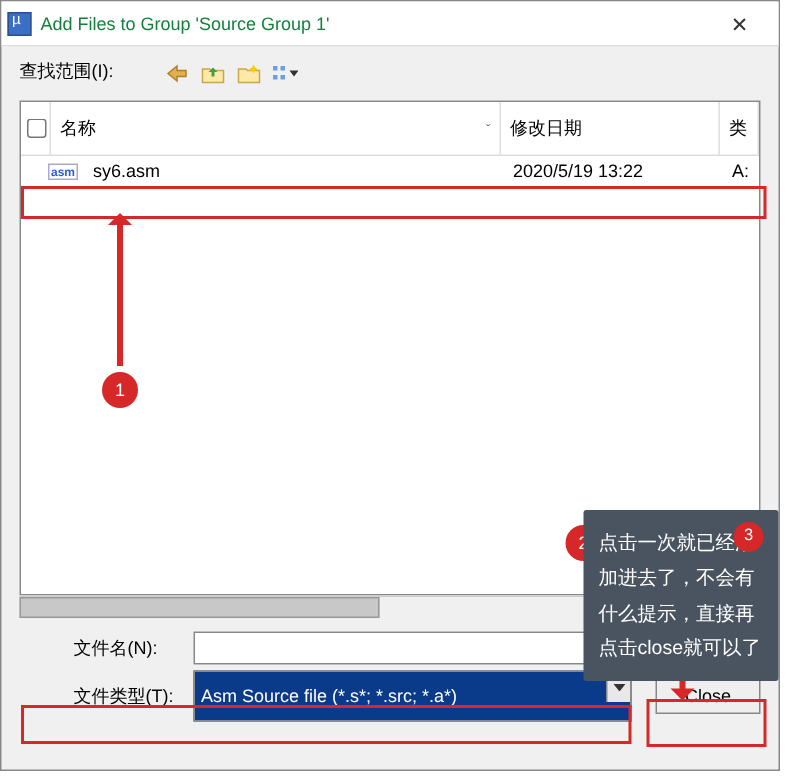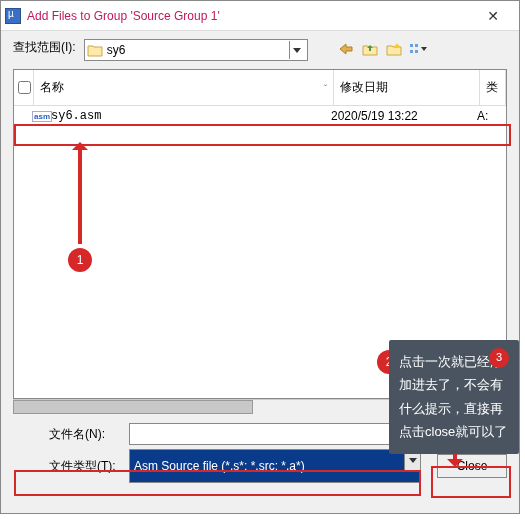--- a/index.html
+++ b/index.html
@@ -3,21 +3,21 @@
 <meta charset="utf-8">
 <style>
   * { box-sizing: border-box; margin: 0; padding: 0; }
   body { font-family: "Microsoft YaHei", "Segoe UI", Tahoma, sans-serif; font-size: 12px; background: #fff; width: 525px; height: 519px; position: relative; overflow: hidden; }
   
   .dialog { border: 1px solid #888; width: 520px; height: 514px; position: relative; background: #f0f0f0; }
   
   .titlebar { height: 30px; background: #fff; border-bottom: 1px solid #ddd; display: flex; align-items: center; padding: 0 4px; }
   .titlebar-icon { width: 16px; height: 16px; background: #3b6fc5; border: 1px solid #2a5090; margin-right: 6px; display: inline-block; position: relative; }
   .titlebar-icon::after { content: "µ"; color: #fff; font-size: 10px; position: absolute; left: 2px; top: -1px; }
-  .titlebar-text { flex: 1; font-size: 12px; color: #be185d; }
+  .titlebar-text { flex: 1; font-size: 12px; color: #15803d; }
   .close-x { width: 44px; height: 28px; display: flex; align-items: center; justify-content: center; font-size: 14px; color: #333; cursor: pointer; }
   
   .toolbar { padding: 8px 12px 6px; display: flex; gap: 4px; }
   .toolbar-label { margin-right: 4px; }
   .folder-select { flex: 1; max-width: 224px; height: 22px; border: 1px solid #888; background: #fff; display: flex; align-items: center; padding: 0 2px; }
   .folder-icon { width: 16px; height: 14px; margin-right: 4px; }
   .folder-text { flex: 1; }
   .dropdown-btn { width: 16px; height: 18px; border-left: 1px solid #888; display: flex; align-items: center; justify-content: center; }
   .tb-gap { width: 20px; }
   .tb-icon { width: 20px; height: 20px; display: flex; align-items: center; justify-content: center; cursor: pointer; }
@@ -26,23 +26,23 @@
   .list-header { height: 36px; border-bottom: 1px solid #ddd; display: flex; align-items: center; background: #fff; }
   .list-header > div { border-right: 1px solid #ddd; padding: 0 6px; height: 100%; display: flex; align-items: center; }
   .col-check { width: 20px; padding: 0 4px !important; }
   .col-check input { margin: 0; }
   .col-name { width: 300px; }
   .col-name .sort { margin-left: auto; font-size: 9px; color: #666; }
   .col-date { width: 146px; }
   .col-type { flex: 1; }
   
   .list-row { height: 20px; display: flex; align-items: center; padding-left: 20px; }
-  .row-icon { width: 16px; height: 14px; margin-right: 1px; display: inline-flex; align-items: center; justify-content: center; }
+  .row-icon { width: 16px; height: 14px; margin-right: 12px; display: inline-flex; align-items: center; justify-content: center; }
   .asm-badge { font-size: 8px; color: #2a5fd0; font-weight: bold; border: 1px solid #aac; padding: 0 1px; background: #fff; }
-  .row-name { width: 280px; font-family: Liberation Mono, monospace; }
+  .row-name { width: 280px; }
   .row-date { width: 146px; }
   
   .highlight-row { position: absolute; left: 14px; right: 14px; top: 124px; height: 22px; border: 2px solid #d62828; pointer-events: none; }
   
   .hscroll { height: 16px; border-top: 1px solid #ccc; background: #f0f0f0; margin: 0 12px; position: relative; }
   .hscroll-thumb { position: absolute; left: 0; top: 0; width: 240px; height: 14px; background: #c8c8c8; border: 1px solid #999; }
   .hscroll-arrow { position: absolute; right: 0; top: 0; width: 16px; height: 14px; background: #ddd; border: 1px solid #999; display: flex; align-items: center; justify-content: center; font-size: 9px; }
   
   .bottom { padding: 8px 12px; margin-left: 36px; }
   .form-row { display: flex; align-items: center; margin-bottom: 10px; height: 22px; }
@@ -76,33 +76,20 @@
 
 <div class="dialog">
   <div class="titlebar">
     <span class="titlebar-icon"></span>
     <span class="titlebar-text">Add Files to Group 'Source Group 1'</span>
     <div class="close-x">✕</div>
   </div>
 
   <div class="toolbar">
     <span class="toolbar-label">查找范围(I):</span>
-    <div class="folder-select">
-      <span class="folder-icon">
-        <svg width="16" height="14" viewBox="0 0 16 14">
-            <path d="M1 3 h5 l1 1 h8 v9 h-14 z" fill="#ffe9a8" stroke="#caa84a"></path>
-          </svg>
-      </span>
-      <span class="folder-text">sy6</span>
-      <span class="dropdown-btn">
-        <svg width="8" height="5">
-            <path d="M0 0 L8 0 L4 5 Z" fill="#333"></path>
-          </svg>
-      </span>
-    </div>
     <span class="tb-gap"></span>
     <span class="tb-icon">
       <svg width="16" height="14">
           <path d="M8 2 L2 7 L8 12 L8 9 L14 9 L14 5 L8 5 Z" fill="#e0b050" stroke="#b08020"></path>
         </svg>
     </span>
     <span class="tb-icon">
       <svg width="16" height="14">
           <path d="M1 4 h5 l1 1 h8 v8 h-14 z" fill="#ffe9a8" stroke="#caa84a"></path>
           <path d="M8 3 L5 6 L7 6 L7 9 L9 9 L9 6 L11 6 Z" fill="#4a9a4a"></path>

